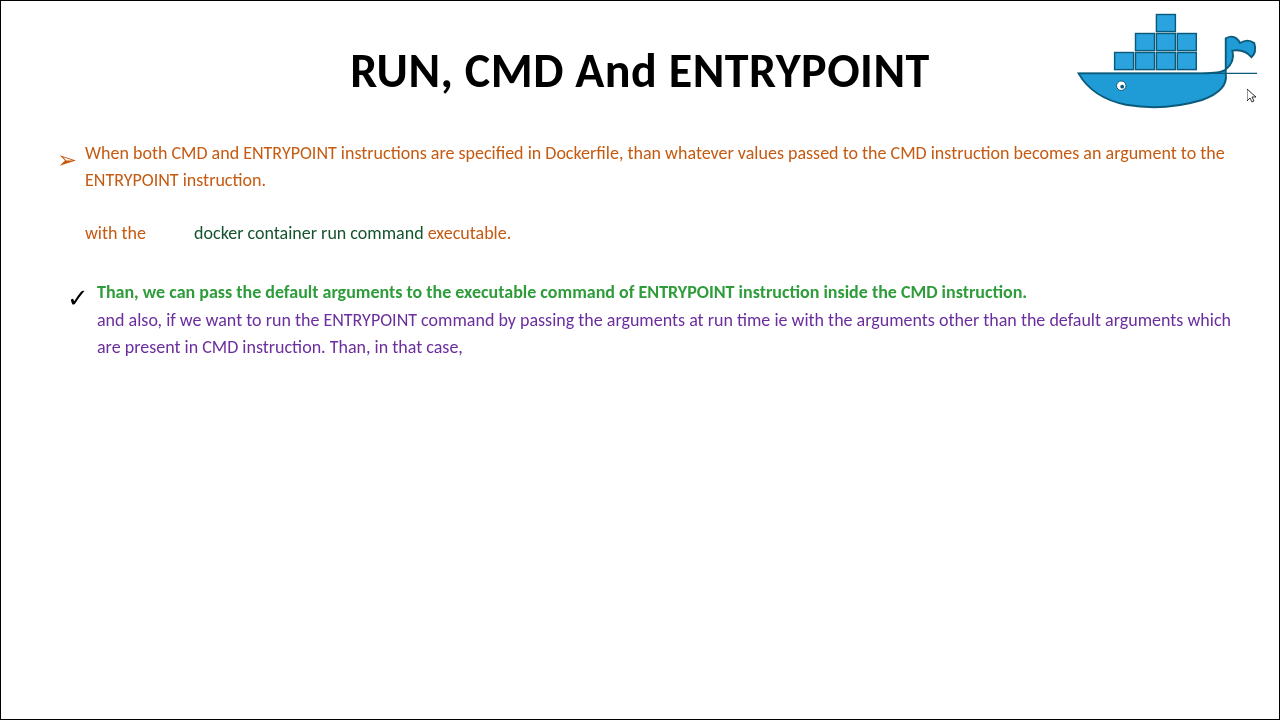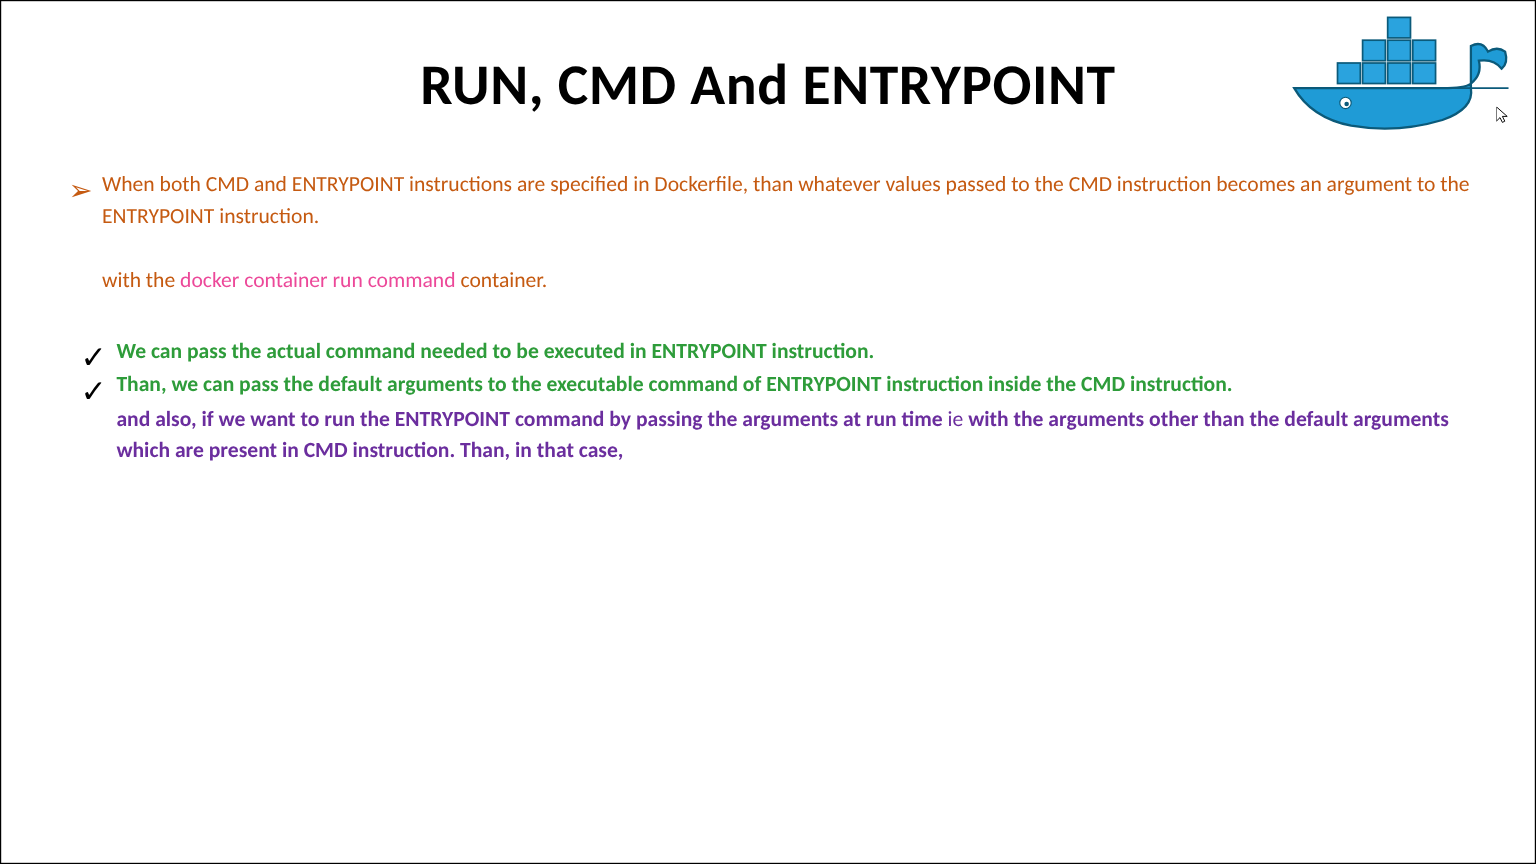--- a/index.html
+++ b/index.html
@@ -62,22 +62,22 @@
     content: "✓";
     position: absolute;
     left: 4px;
     top: 0px;
     color: #000;
     font-size: 26px;
     font-weight: 400;
   }
   .orange { color: #c55a11; }
   .green { color: #2e9c3a; font-weight: 700; }
-  .purple { color: #6b2e9e; font-weight: bold; }
-  .black { color: #ec4899; }
+  .purple { color: #6b2e9e; }
+  .black { color: #14532d; margin-left: 44px; }
   .bold { font-weight: 400; }
   .sub-indent { padding-left: 34px; }
 </style>
 </head>
 <body>
 
 <div class="title">RUN, CMD And ENTRYPOINT</div>
 
 <div class="logo">
   <svg viewBox="0 0 200 120" xmlns="http://www.w3.org/2000/svg">
@@ -100,26 +100,23 @@
   <svg width="10" height="14" viewBox="0 0 10 14">
       <path d="M0 0 L0 12 L3 9 L5 13 L7 12 L5 8 L9 8 Z" fill="#fff" stroke="#000" stroke-width="0.8"></path>
     </svg>
 </div>
 
 <div class="content">
 
   <div class="bullet-arrow">
     <span class="orange">When both CMD and ENTRYPOINT instructions are specified in Dockerfile, than whatever values passed to the CMD instruction becomes an argument to the ENTRYPOINT instruction.</span><br>
     <br>
-    <span class="orange">with the </span><span class="black">docker container run command </span><span class="orange">container.</span>
+    <span class="orange">with the </span><span class="black">docker container run command </span><span class="orange">executable.</span>
   </div>
 
-  <div class="bullet-check">
-    <span class="green">We can pass the actual command needed to be executed in ENTRYPOINT instruction.</span>
-  </div>
 
   <div class="bullet-check">
     <span class="green">Than, we can pass the default arguments to the executable command of ENTRYPOINT instruction inside the CMD instruction.</span>
   </div>
 
   <div class="sub-indent">
     <span class="purple">and also, if we want to run the ENTRYPOINT command by passing the arguments at run time </span><span class="purple bold">ie</span><span class="purple"> with the arguments other than the default arguments which are present in CMD instruction. Than, in that case,</span>
   </div>
 
 

